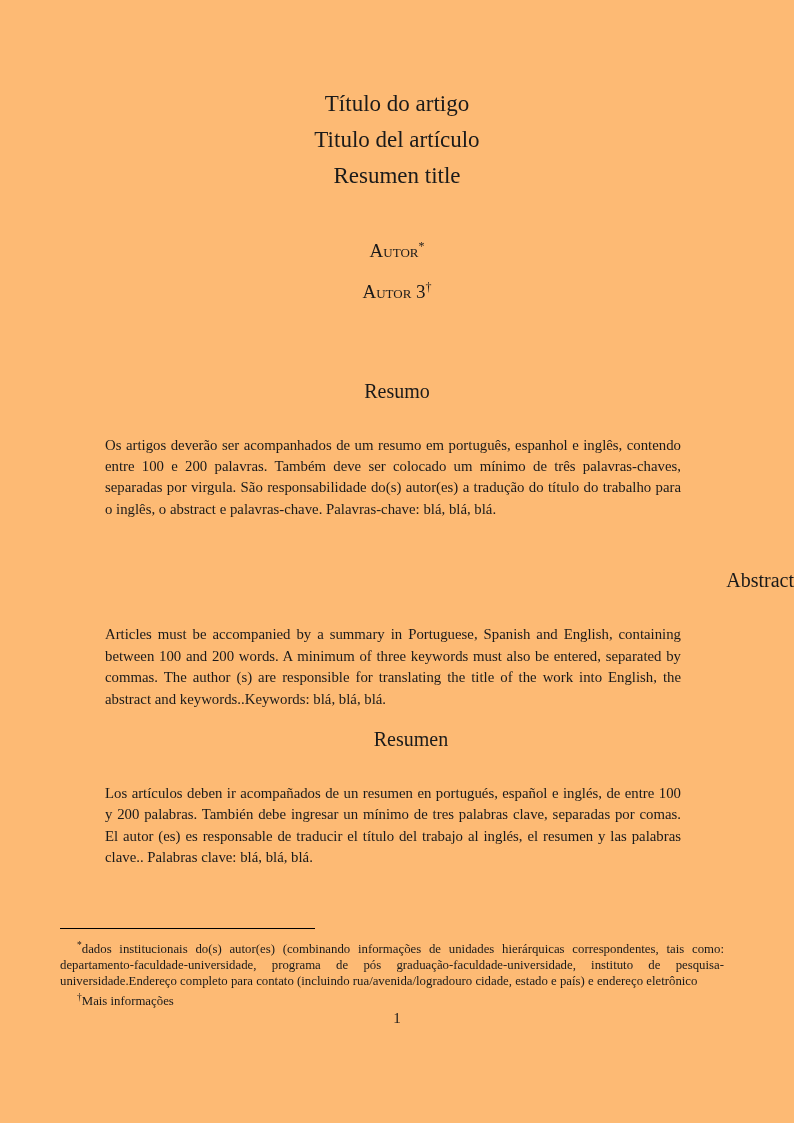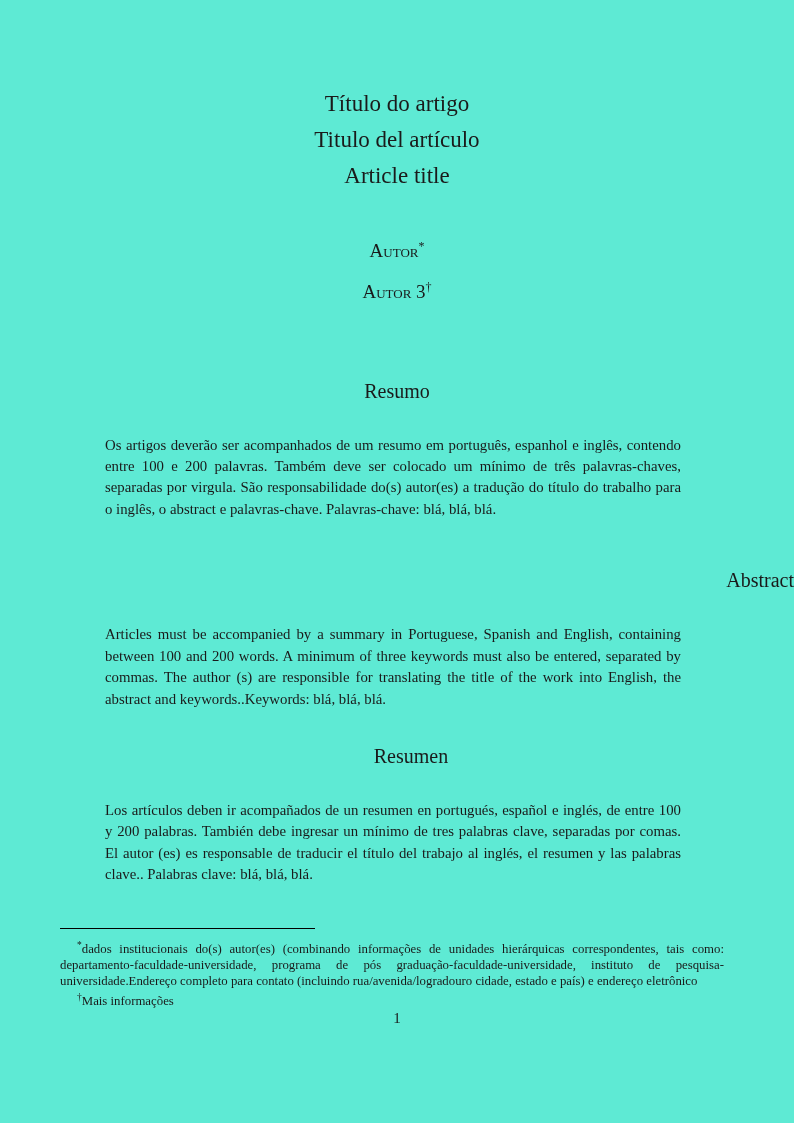--- a/index.html
+++ b/index.html
@@ -5,21 +5,21 @@
   html, body {
     margin: 0;
     padding: 0;
     background: #ffffff;
   }
   .page {
     position: relative;
     width: 794px;
     height: 1123px;
     margin: 0 auto;
-    background: #5eead4;
+    background: #fdba74;
     font-family: "Liberation Serif", "DejaVu Serif", serif;
     color: #1a1a1a;
     overflow: hidden;
   }
   h2, p { margin: 0; padding: 0; }
 
   .titles {
     padding-top: 86px;
     text-align: center;
   }
@@ -44,21 +44,21 @@
   }
 
   .section-heading {
     text-align: center;
     font-weight: normal;
     font-size: 20px;
     line-height: 28px;
   }
   .sh-1 { margin-top: 66px; }
   .sh-2 { margin-top: 46px; text-align: right; }
-  .sh-3 { margin-top: 32px; padding-left: 28px; }
+  .sh-3 { margin-top: 15px; padding-left: 28px; }
 
   .section-body {
     margin: 30px 113px 0 105px;
     font-size: 14.8px;
     line-height: 21.4px;
     text-align: justify;
   }
 
   .footnotes {
     position: absolute;
@@ -90,21 +90,21 @@
   }
 </style>
 </head>
 <body>
 
 <div class="page">
 
   <div class="titles">
     <div class="title-line">Título do artigo</div>
     <div class="title-line">Titulo del artículo</div>
-    <div class="title-line">Article title</div>
+    <div class="title-line">Resumen title</div>
   </div>
 
   <div class="authors">
     <div class="author"><span>Autor</span><sup>*</sup></div>
     <div class="author"><span>Autor 3</span><sup>†</sup></div>
   </div>
 
   <h2 class="section-heading sh-1">Resumo</h2>
   <p class="section-body">Os artigos deverão ser acompanhados de um resumo em português, espanhol e inglês, contendo entre 100 e 200 palavras. Também deve ser colocado um mínimo de três palavras-chaves, separadas por virgula. São responsabilidade do(s) autor(es) a tradução do título do trabalho para o inglês, o abstract e palavras-chave. Palavras-chave: blá, blá, blá.</p>
 

